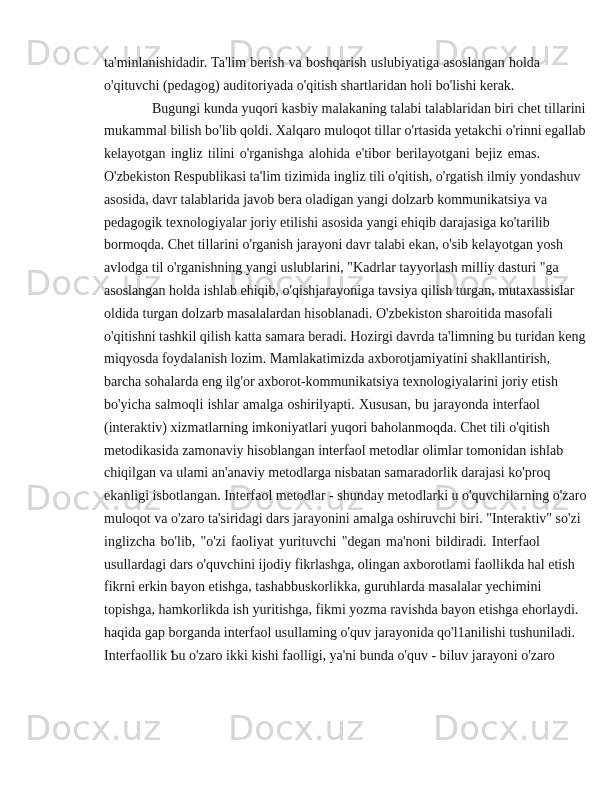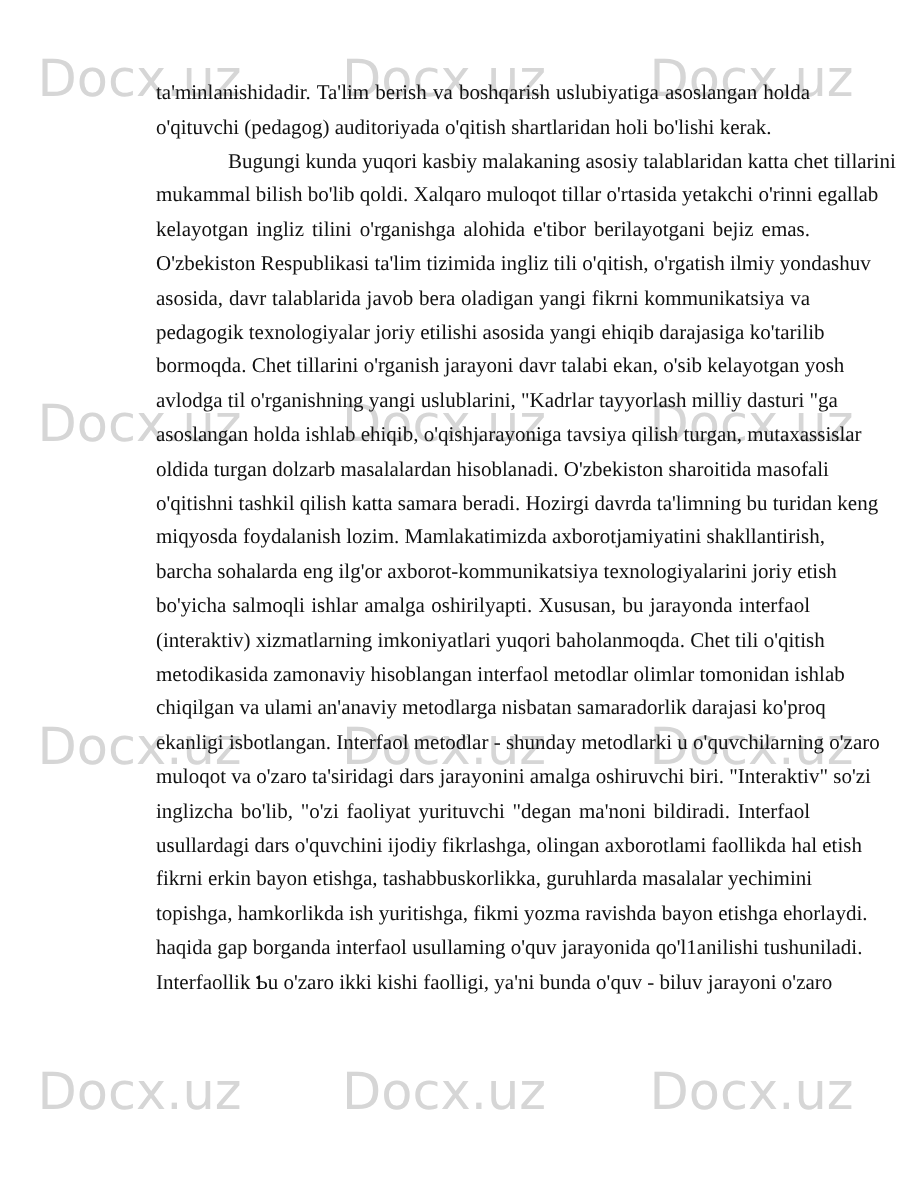--- a/index.html
+++ b/index.html
@@ -34,25 +34,25 @@
       </div>
       <div class="watermark-row" style="top: 713px;">
         <span class="wm" style="left: 25px;">Docx.uz</span>
         <span class="wm" style="left: 228px;">Docx.uz</span>
         <span class="wm" style="left: 433px;">Docx.uz</span>
       </div>
     </div>
   <div class="text" id="text-block">
       <div class="line">ta'minlanishidadir.    Ta'lim  berish  va  boshqarish  uslubiyatiga  asoslangan  holda</div>
       <div class="line last">o'qituvchi (pedagog) auditoriyada o'qitish shartlaridan holi bo'lishi kerak.</div>
-      <div class="line indent">Bugungi kunda yuqori kasbiy malakaning asosiy talablaridan katta chet tillarini</div>
+      <div class="line indent">Bugungi kunda yuqori kasbiy malakaning talabi talablaridan biri chet tillarini</div>
       <div class="line">mukammal bilish bo'lib qoldi. Xalqaro muloqot tillar o'rtasida yetakchi o'rinni egallab</div>
       <div class="line">kelayotgan ingliz tilini o'rganishga alohida e'tibor berilayotgani bejiz emas.</div>
       <div class="line">O'zbekiston Respublikasi ta'lim tizimida ingliz tili o'qitish, o'rgatish ilmiy yondashuv</div>
-      <div class="line">asosida, davr talablarida javob bera oladigan yangi fikrni kommunikatsiya va</div>
+      <div class="line">asosida, davr talablarida javob bera oladigan yangi dolzarb kommunikatsiya va</div>
       <div class="line">pedagogik texnologiyalar joriy etilishi asosida yangi ehiqib darajasiga ko'tarilib</div>
       <div class="line">bormoqda. Chet tillarini o'rganish jarayoni davr talabi ekan, o'sib kelayotgan yosh</div>
       <div class="line">avlodga til o'rganishning yangi uslublarini, "Kadrlar tayyorlash milliy dasturi "ga</div>
       <div class="line">asoslangan holda ishlab ehiqib, o'qishjarayoniga tavsiya qilish turgan, mutaxassislar</div>
       <div class="line">oldida turgan dolzarb masalalardan hisoblanadi. O'zbekiston sharoitida masofali</div>
       <div class="line">o'qitishni tashkil qilish katta samara beradi. Hozirgi davrda ta'limning bu turidan keng</div>
       <div class="line">miqyosda foydalanish lozim. Mamlakatimizda axborotjamiyatini shakllantirish,</div>
       <div class="line">barcha sohalarda eng ilg'or axborot-kommunikatsiya texnologiyalarini joriy etish</div>
       <div class="line">bo'yicha salmoqli ishlar amalga oshirilyapti. Xususan, bu jarayonda interfaol</div>
       <div class="line">(interaktiv) xizmatlarning imkoniyatlari yuqori baholanmoqda. Chet tili o'qitish</div>

